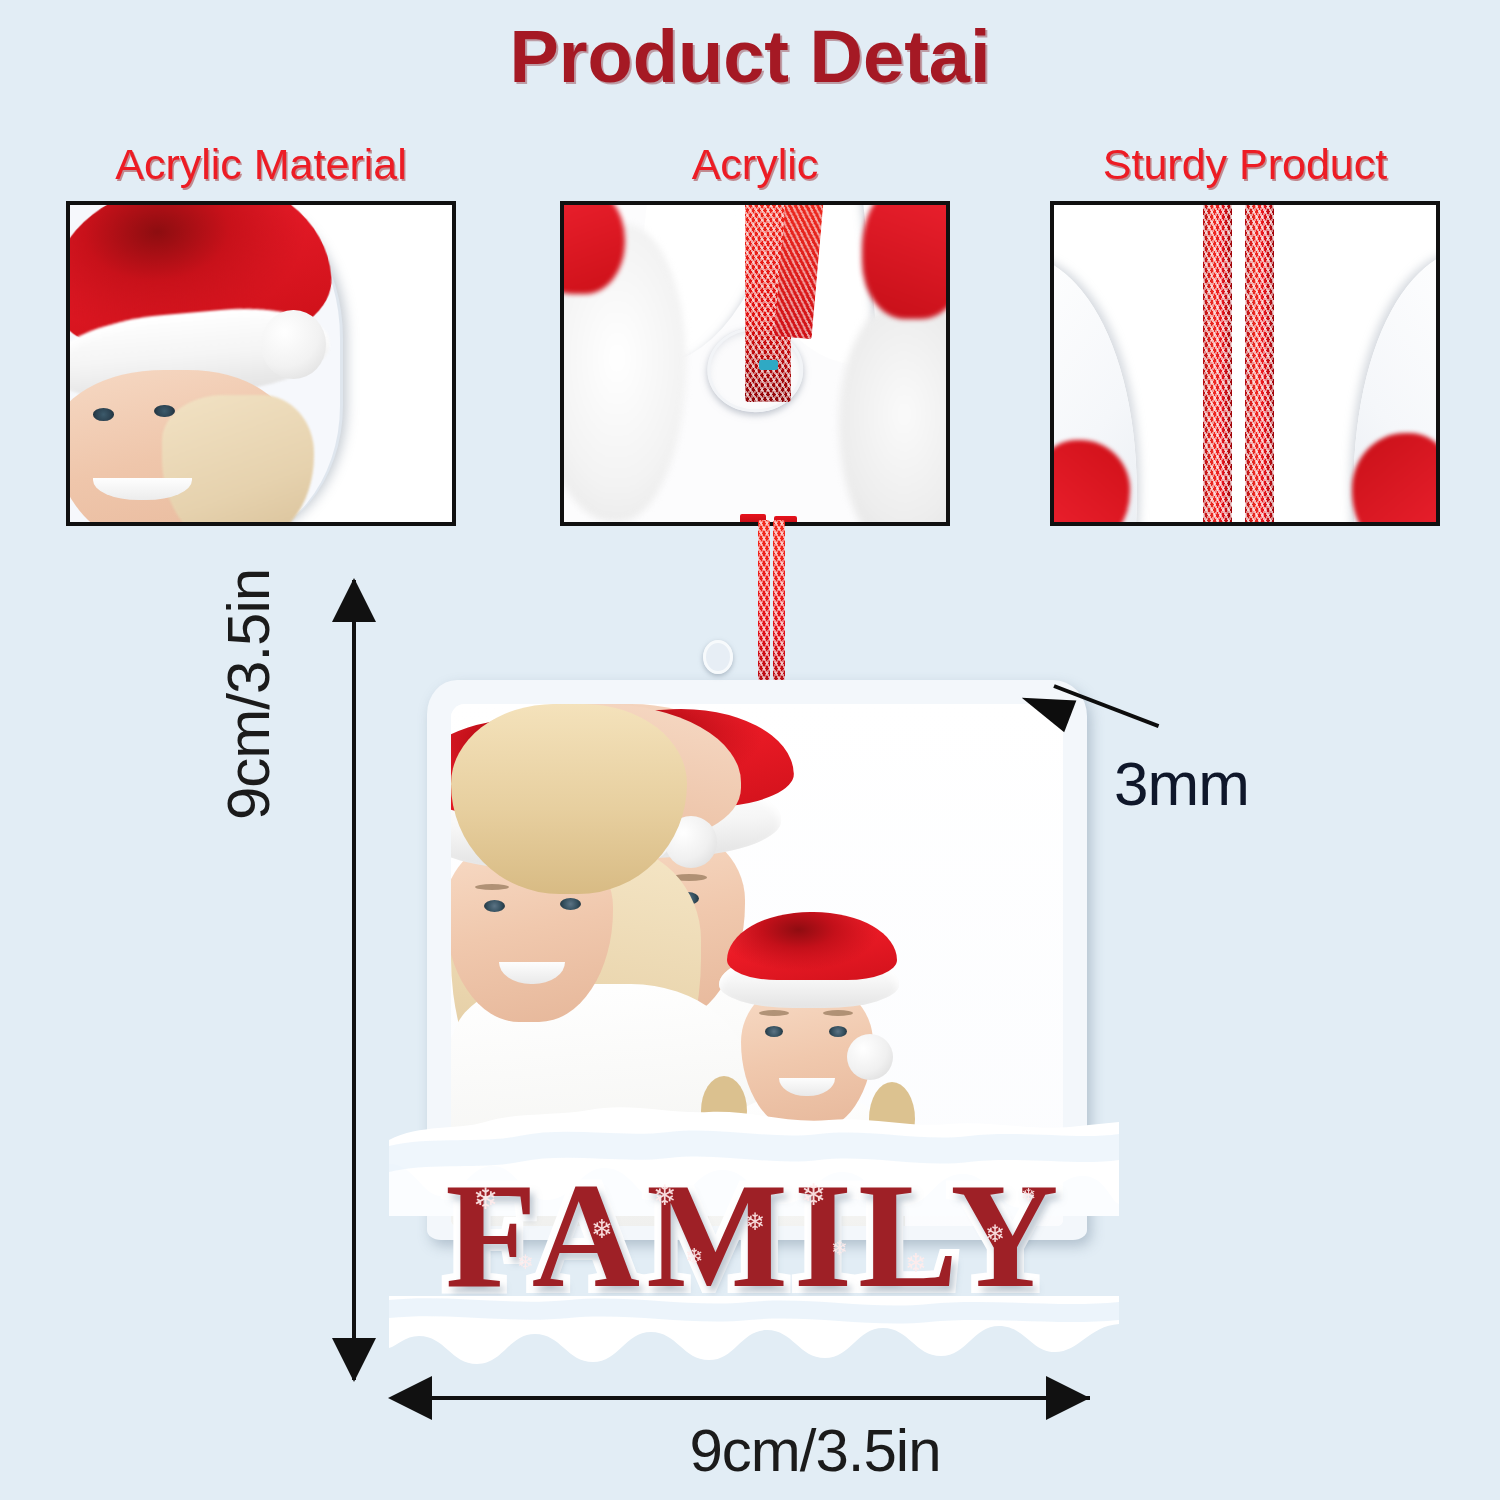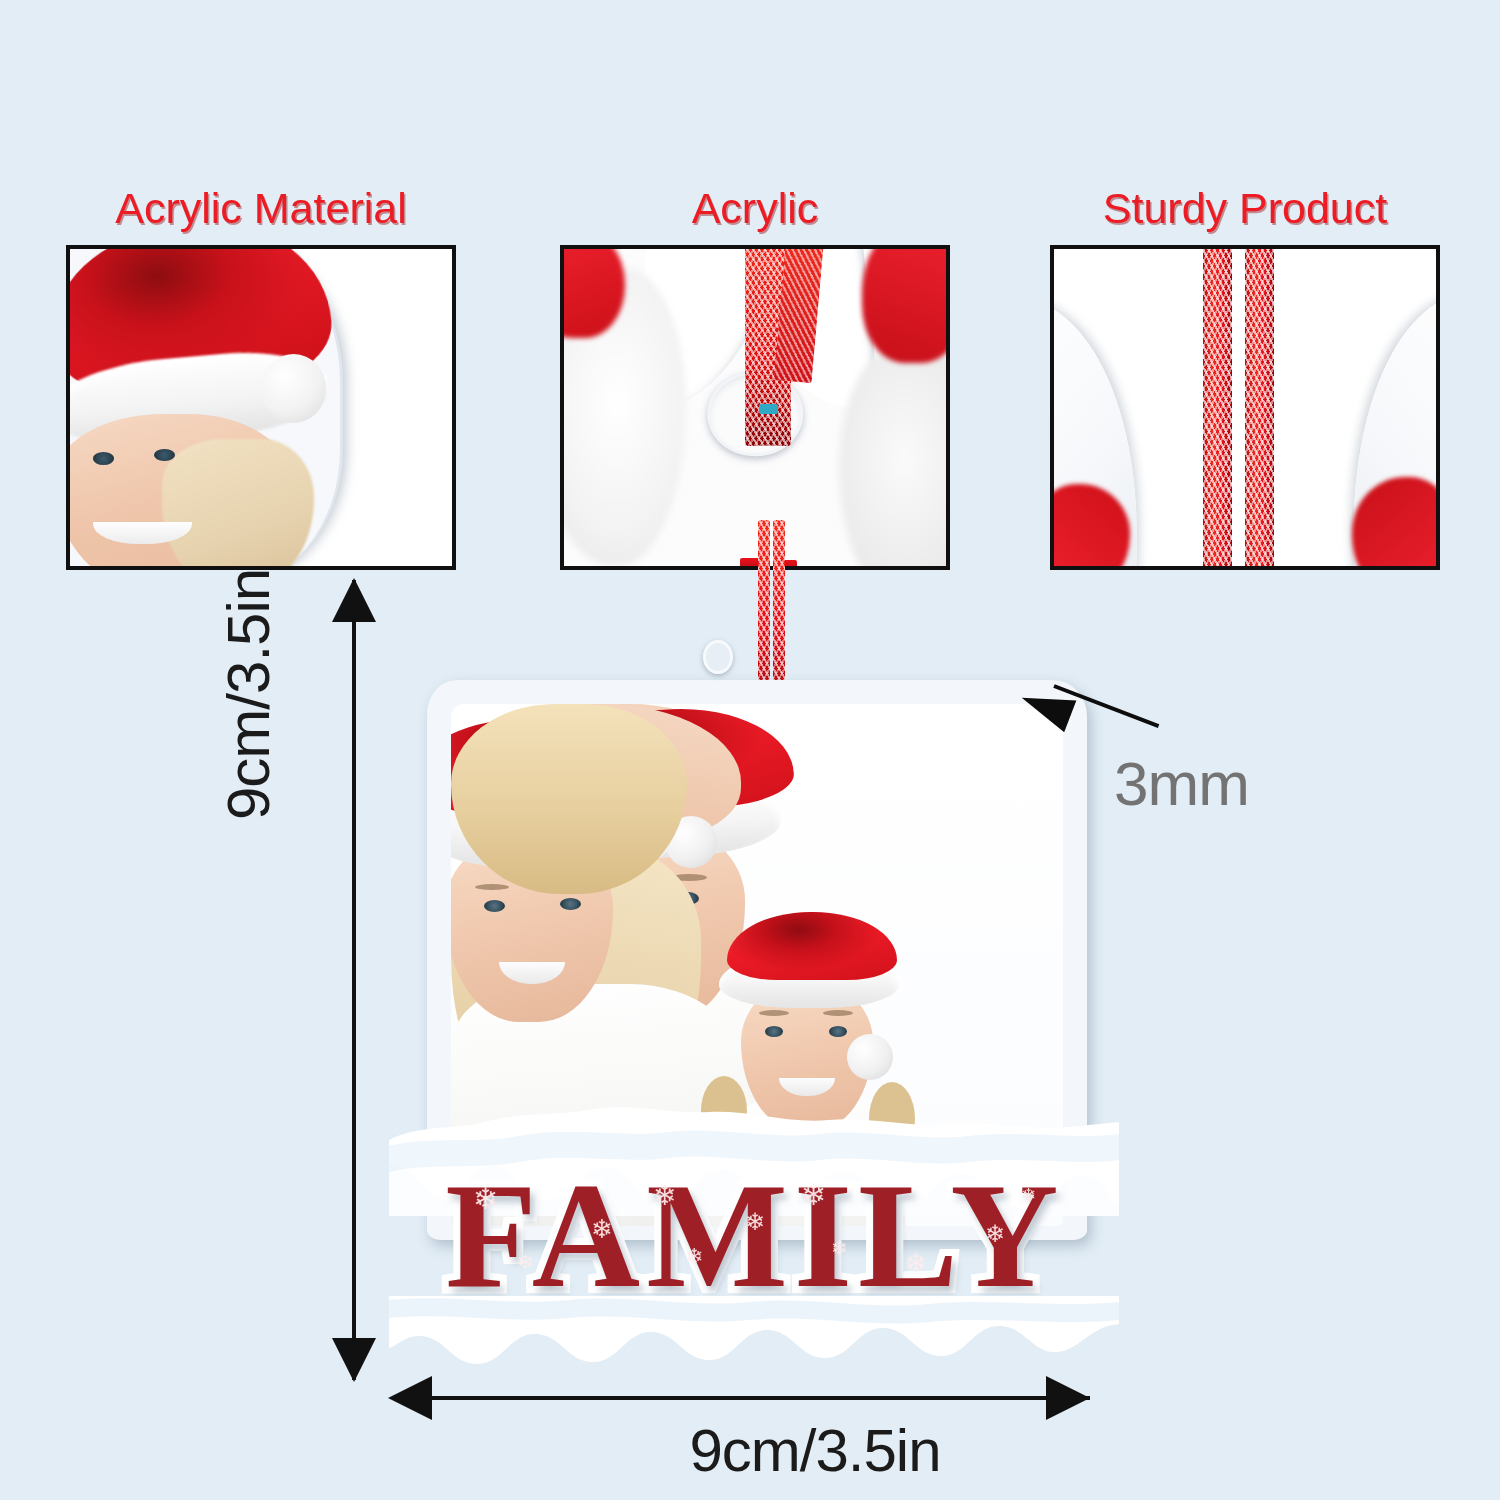--- a/index.html
+++ b/index.html
@@ -25,21 +25,20 @@
     color: #a51924;
     letter-spacing: 0px;
     text-shadow: 2px 2px 0 rgba(120,10,20,.35);
   }
 
   
   .feature-row {
     position: absolute;
     top: 140px; left: 0; width: 1329px;
     height: 420px;
-    margin-top: 44px;
   }
   .feature {
     position: absolute;
     top: 0;
   }
   .feature-label {
     font-size: 43px;
     font-weight: normal;
     color: #ed1c24;
     text-align: center;
@@ -491,29 +490,30 @@
     width:0; height:0;
     border-top: 17px solid transparent;
     border-bottom: 17px solid transparent;
     border-right: 52px solid #0d0d0d;
     transform: rotate(21deg);
   }
   .callout-text {
     position:absolute;
     left: 1114px; top: 748px;
     font-size: 62px;
-    color:#737373;
+    color:#0f172a;
     letter-spacing:-1px;
   }
 </style>
 </head>
 <body>
 
 <div class="page">
 
+  <div class="page-title">Product Detai</div>
 
   <div class="feature-row">
 
     <div class="feature" style="left:66px; width:390px;">
       <div class="feature-label">Acrylic Material</div>
       <div class="feature-thumb" style="width:390px; height:325px;">
         <div class="t1-bg"></div>
         <div class="t1-acrylic"></div>
         <div class="t1-hatred"></div>
         <div class="t1-hatfur"></div>

